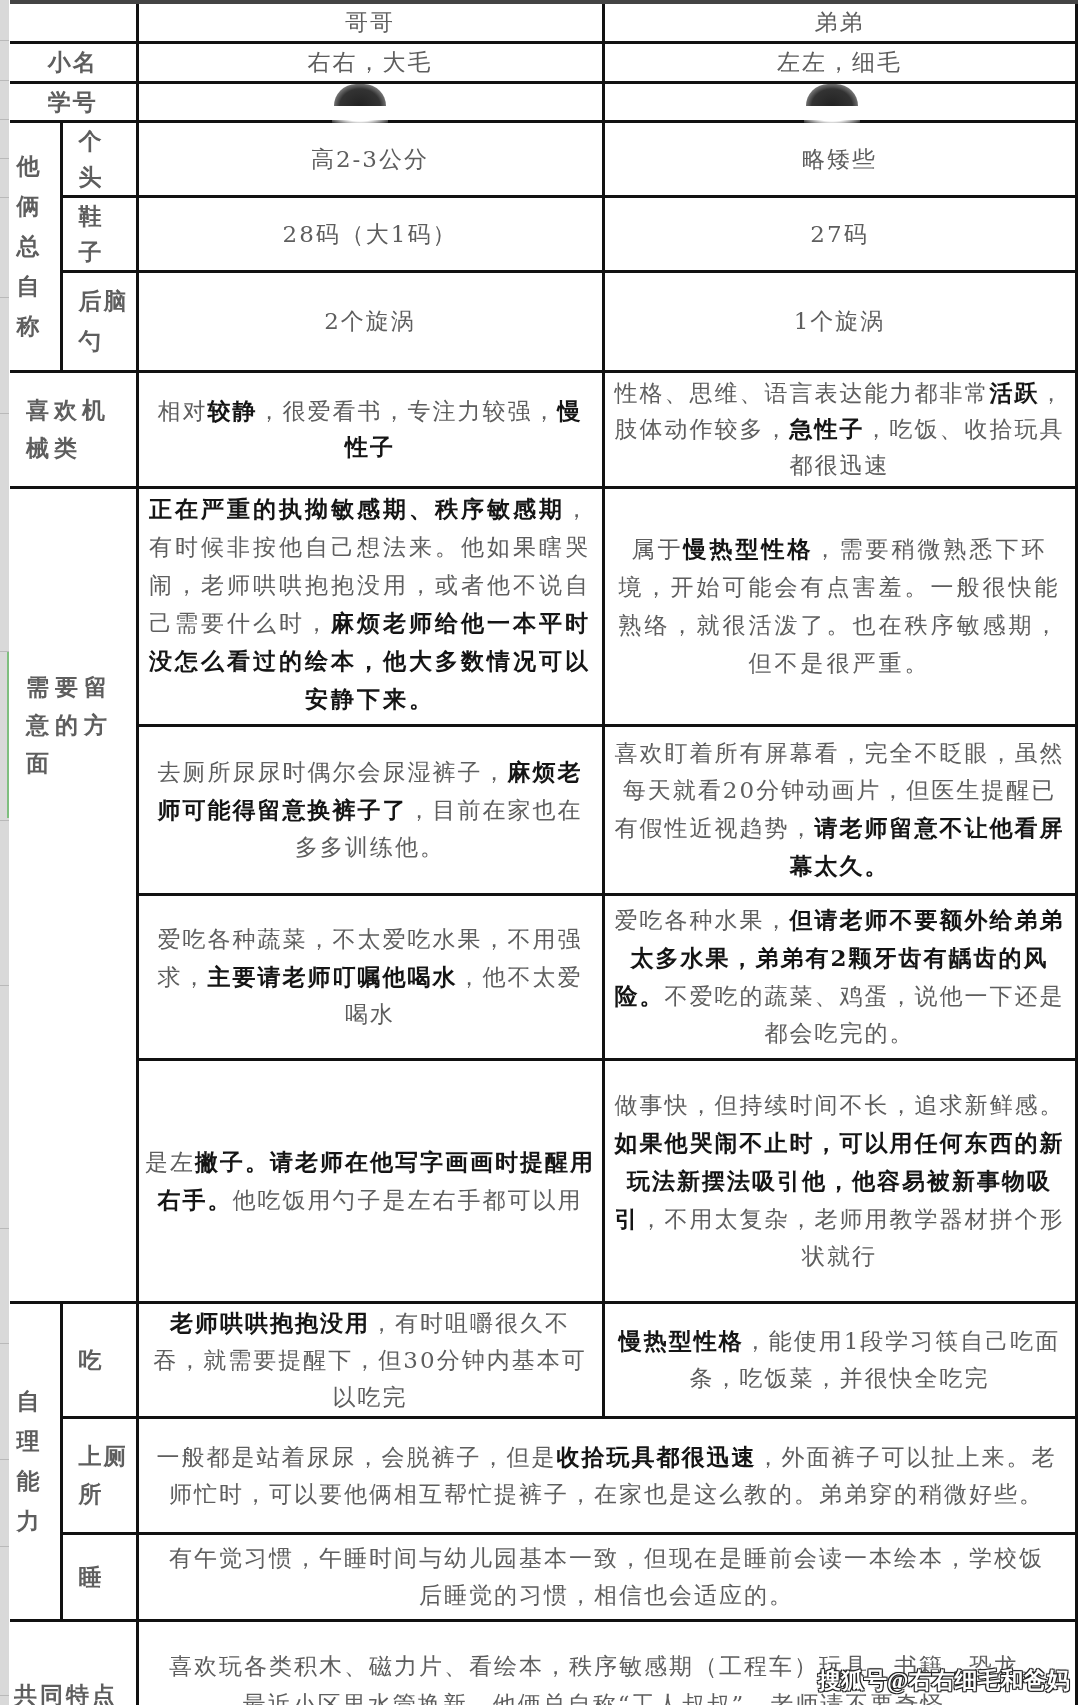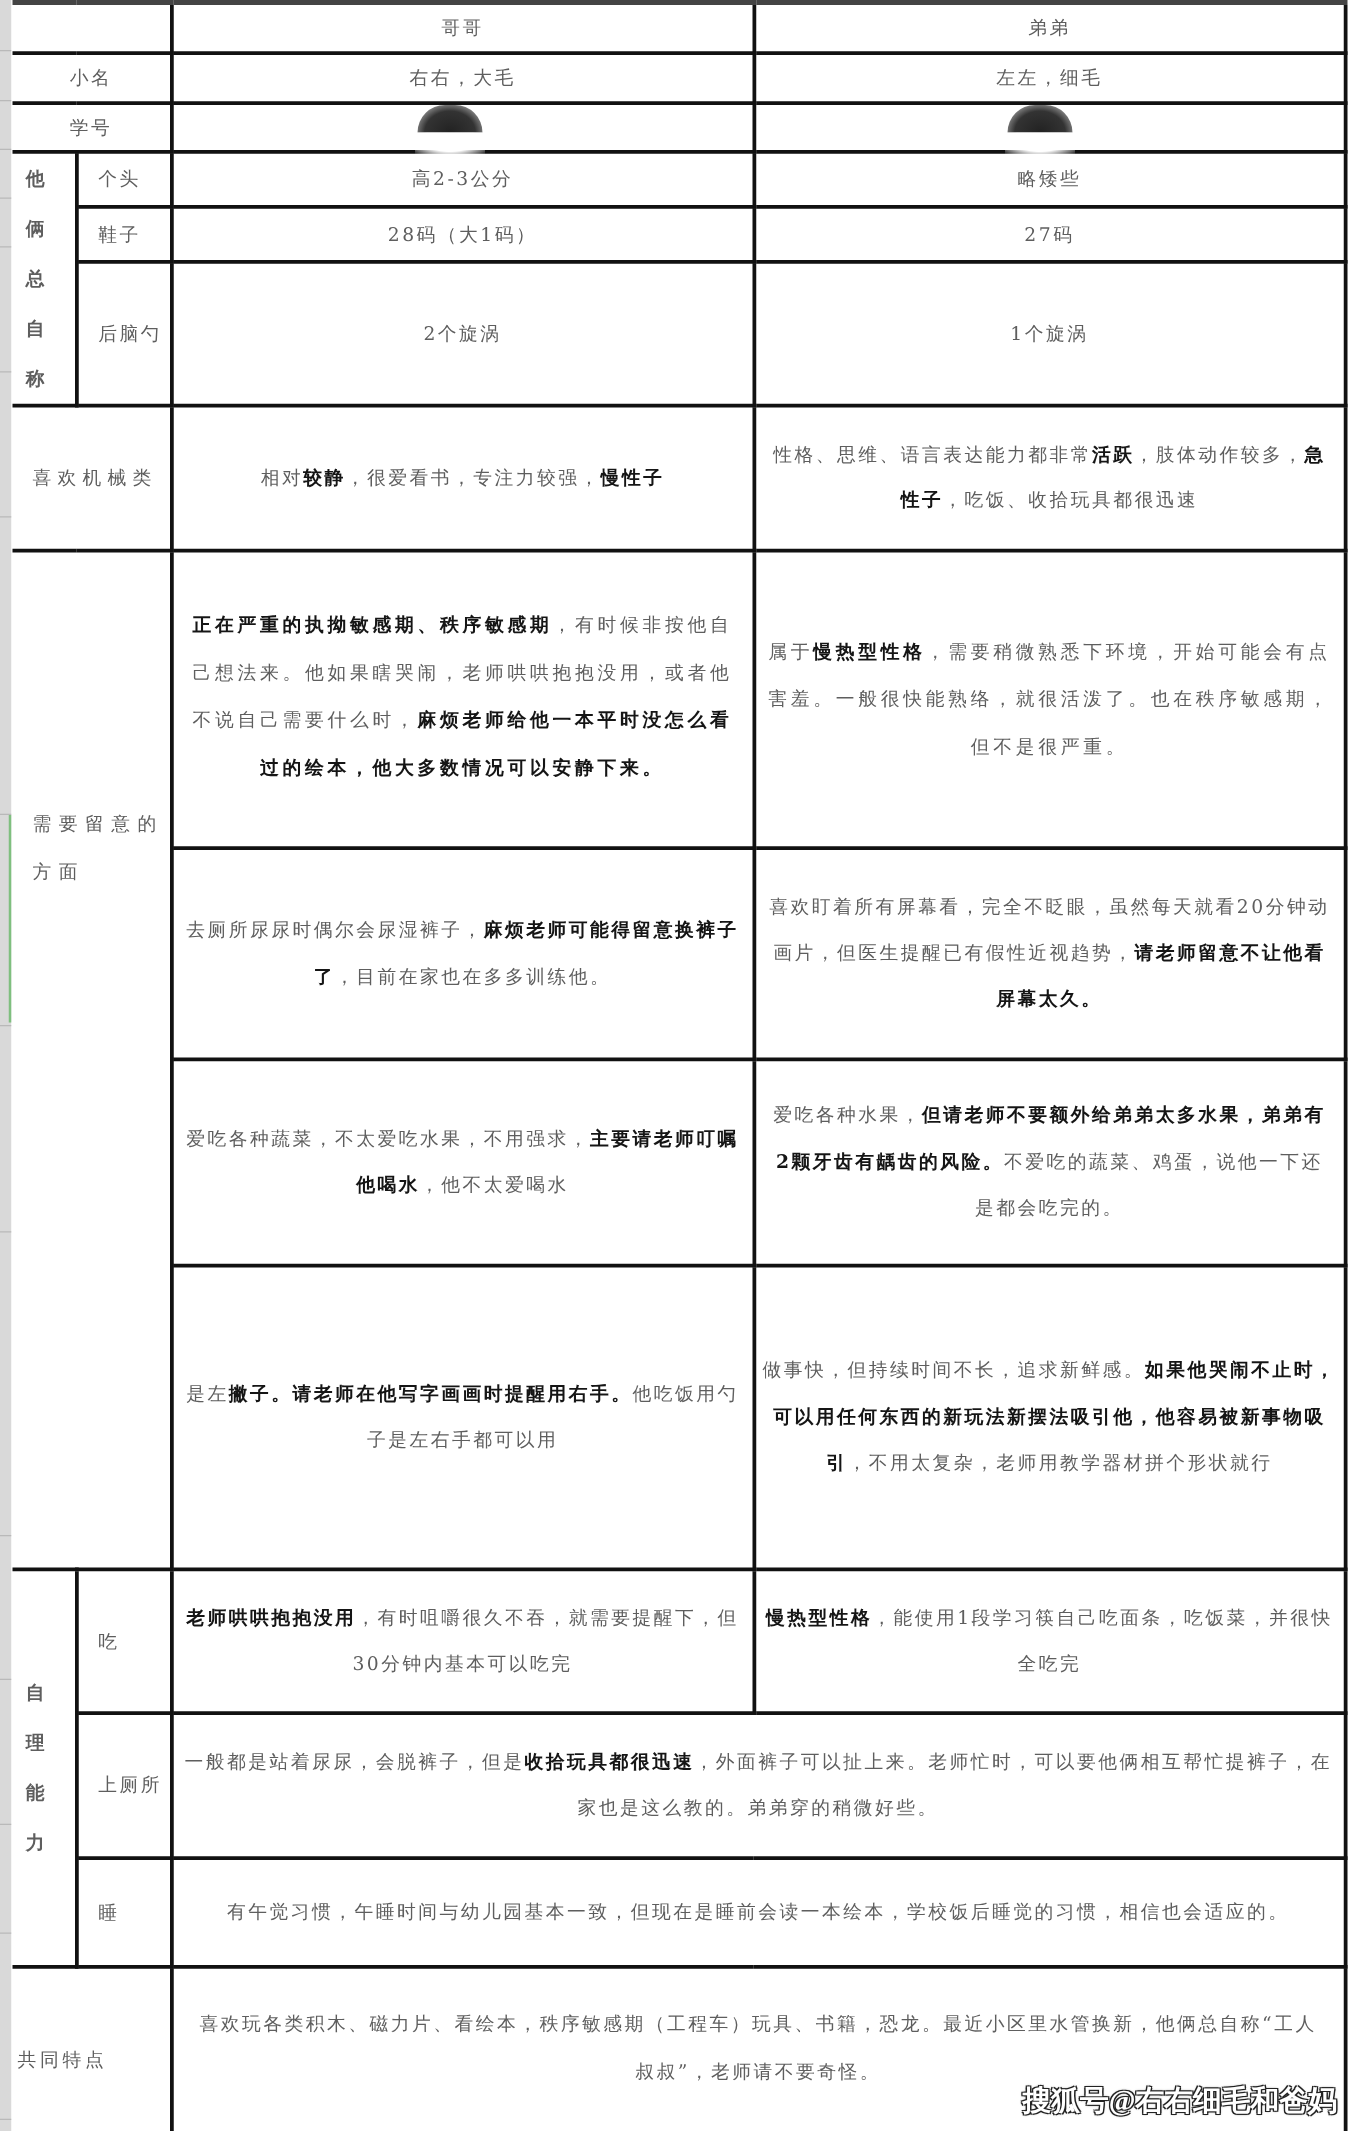--- a/index.html
+++ b/index.html
@@ -3,24 +3,24 @@
 <meta charset="utf-8">
 <style>
   html, body { margin: 0; padding: 0; background: #ffffff; }
   body { width: 1080px; height: 1705px; position: relative; overflow: hidden;
          font-family: "DejaVu Serif", "Liberation Serif", serif; color: #5a5a5a; }
   .gutter { position: absolute; left: 0; top: 0; width: 9px; height: 1705px; background: #d9d9d9; }
   .gutter .tick { position: absolute; left: 0; width: 9px; height: 1px; background: #b9b9b9; }
   .gutter .sel { position: absolute; left: 7px; width: 2px; background: #7fbf7f; }
   table.sheet { position: absolute; left: 10px; top: 0; width: 1066px; border-collapse: collapse; table-layout: fixed; }
   table.sheet td { border: 3px solid #111; padding: 0 8px; text-align: center; vertical-align: middle;
-                   font-size: 15px; line-height: 36px; letter-spacing: 2px; color: #5e5e5e; }
+                   font-size: 23px; line-height: 36px; letter-spacing: 2px; color: #5e5e5e; }
   table.sheet tr:first-child td { border-top: 4px solid #444; }
   table.sheet td.first-col { border-left: none; }
-  td.label { color: #1a1a1a; font-weight: normal; letter-spacing: 4px; }
+  td.label { color: #1a1a1a; font-weight: bold; letter-spacing: 4px; }
   td.label.left { text-align: left; padding-left: 16px; }
   td.vlabel { color: #1a1a1a; font-weight: bold; font-size: 24px; line-height: 36px; text-align: left; padding-left: 8px; }
   td.body-left { text-align: left; font-family: Liberation Mono, monospace; }
   b.em { color: #151515; font-weight: bold; }
   .blur { position: absolute; width: 52px; height: 22px; border-radius: 26px 26px 0 0;
           background: radial-gradient(ellipse at 50% 100%, #222 0%, #333 55%, rgba(80,80,80,0.6) 80%, rgba(255,255,255,0) 100%); }
   .blur-cover { position: absolute; width: 56px; height: 18px;
           background: radial-gradient(ellipse at 50% 30%, #ffffff 55%, rgba(255,255,255,0) 100%); }
   .watermark { position: absolute; left: 818px; top: 1665px; font-family: Liberation Serif, serif;
           font-size: 23px; font-weight: bold; color: #ffffff; letter-spacing: 0px;

